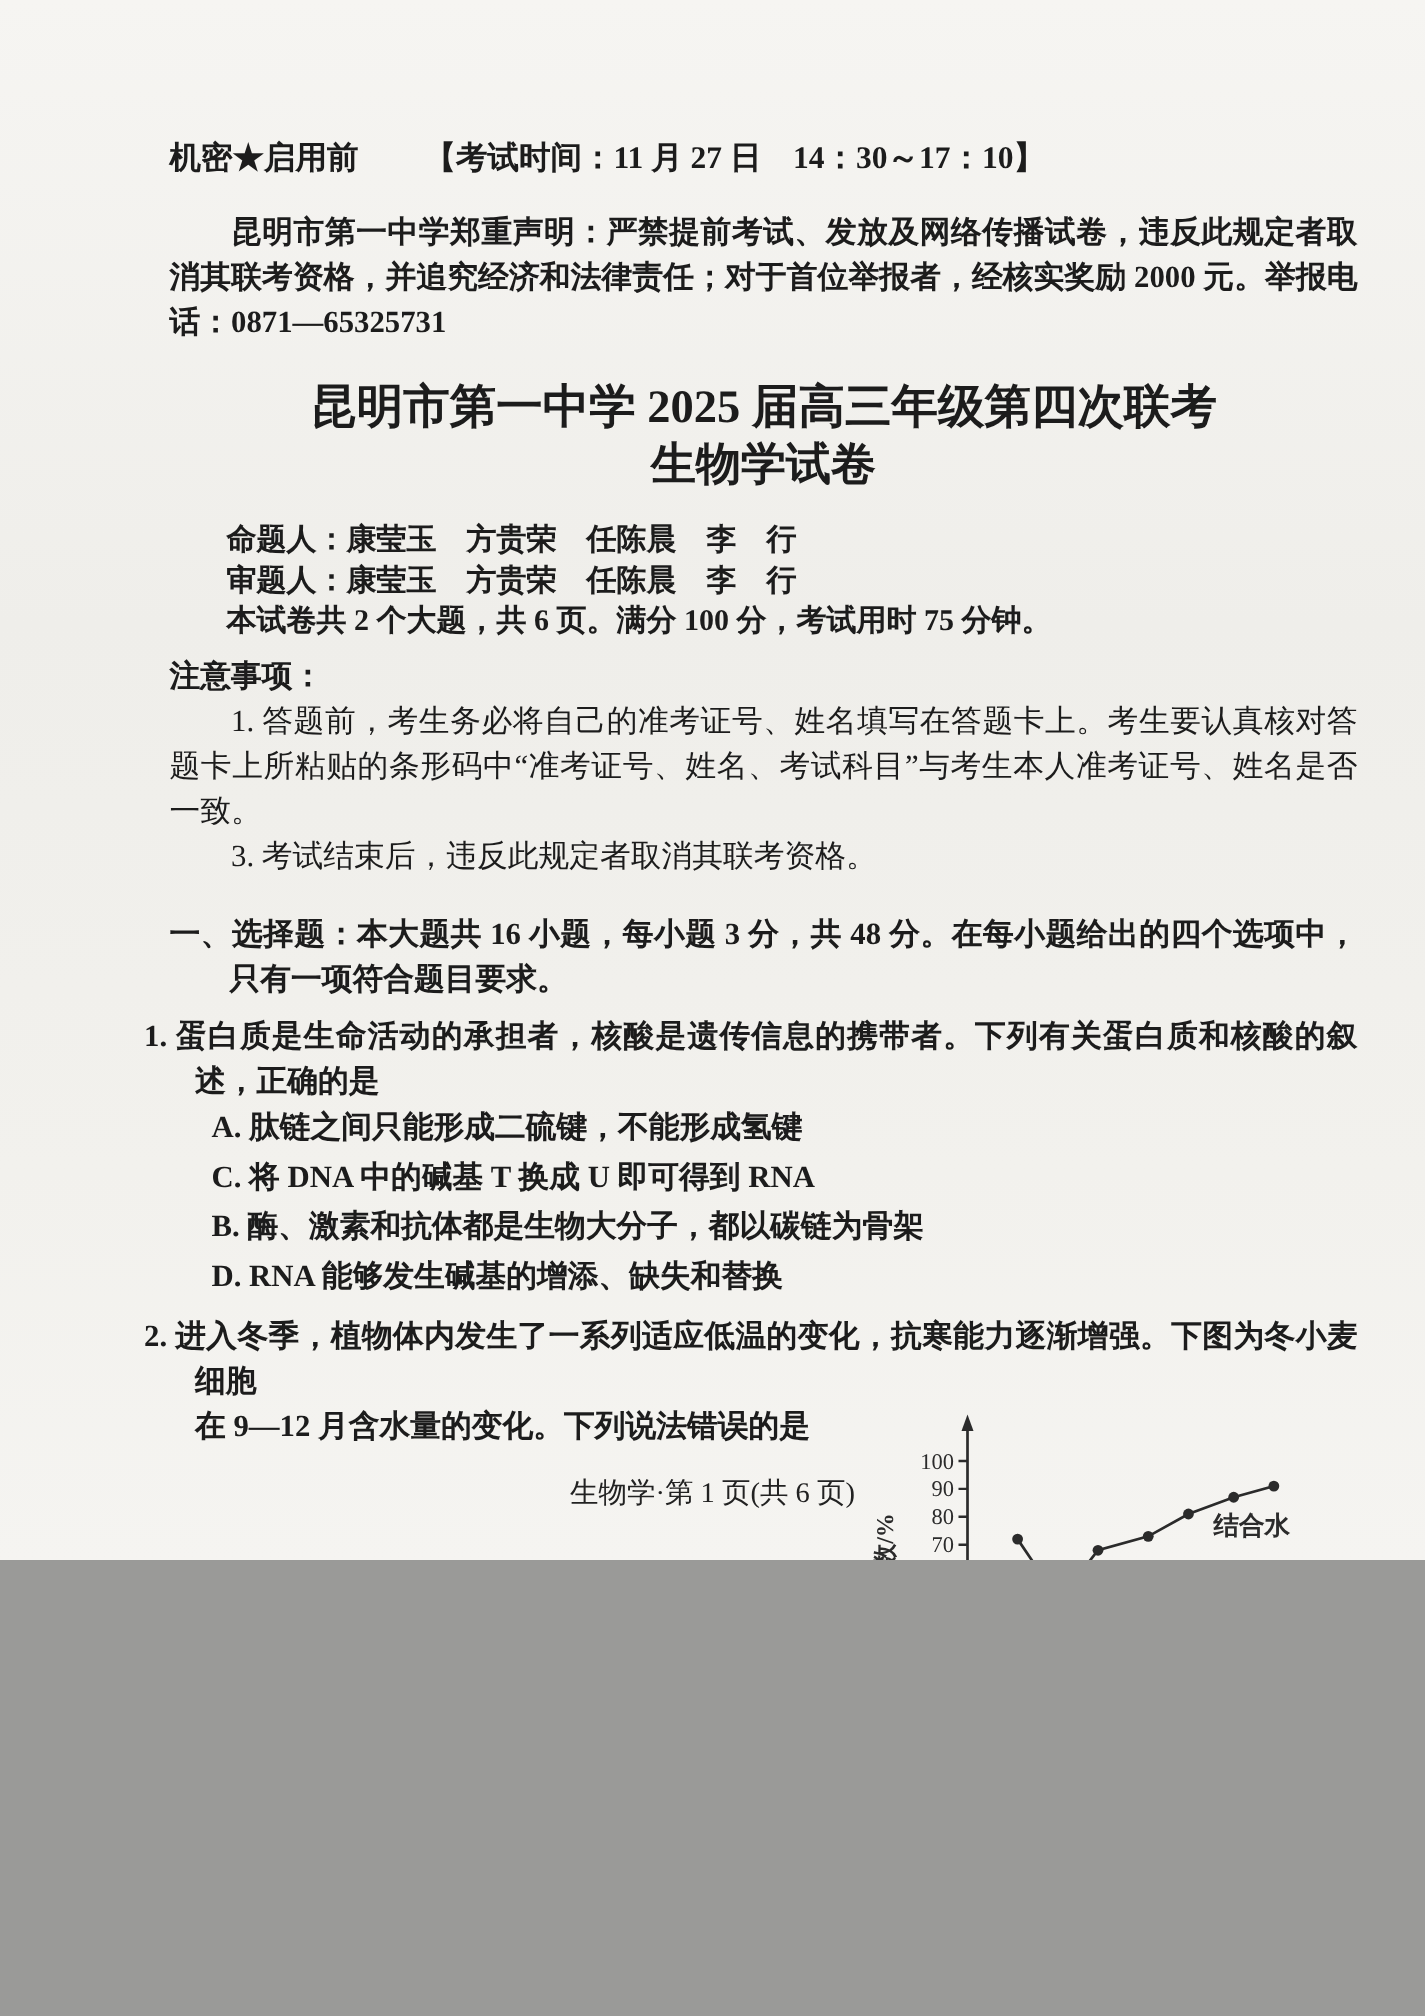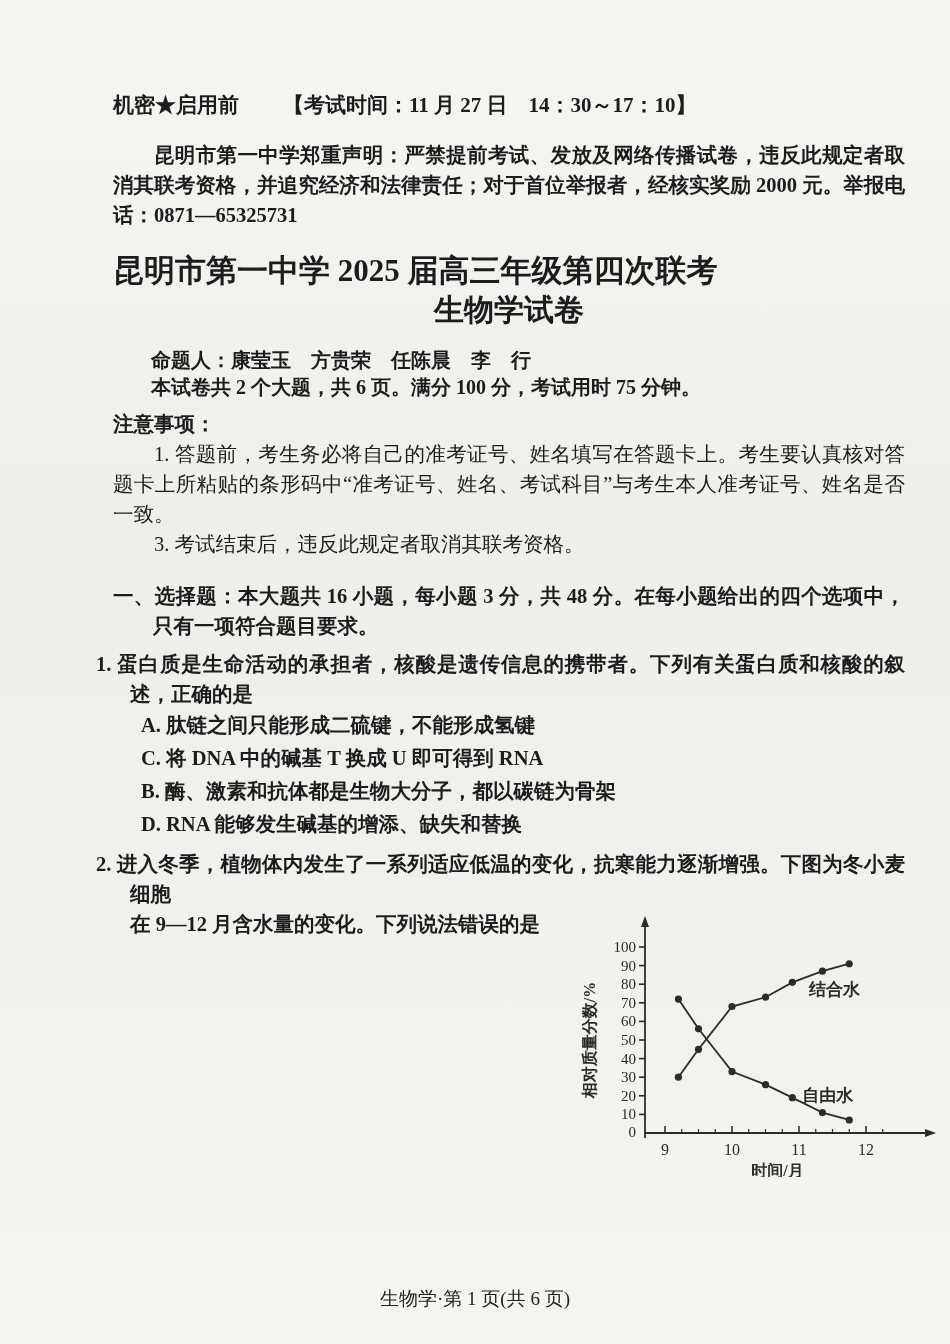--- a/index.html
+++ b/index.html
@@ -1,31 +1,31 @@
 <!DOCTYPE html>
 <html><head>
 <meta charset="utf-8">
 <style>
   html,body{margin:0;padding:0;background:#9a9a98;}
   .page{
     position:relative;
-    width:950px;height:1344px;
+    width:950px;height:1040px;
     margin:0 auto;
     background:linear-gradient(180deg,#f6f5f2 0%,#efeeea 40%,#f2f1ed 75%,#f5f4f1 100%);
     color:#1c1c1c;
     font-family:"Liberation Serif","DejaVu Serif",serif;
     overflow:hidden;
   }
   .content{
     position:absolute;left:113px;top:90px;right:45px;
     font-size:20.5px;line-height:30px;
   }
   .hdr-row{display:flex;gap:44px;font-weight:700;font-size:21px;white-space:nowrap;}
   .declaration{margin-top:20px;font-weight:700;text-indent:2em;text-align:justify;line-height:30px;}
-  .title1{margin-top:16px;font-size:31px;line-height:40px;font-weight:700;}
+  .title1{margin-top:16px;text-align:center;font-size:31px;line-height:40px;font-weight:700;}
   .title2{text-align:center;font-size:30px;line-height:38px;font-weight:700;}
   .setters{margin-top:18px;margin-left:38px;line-height:27px;font-size:20px;font-weight:600;}
   .paper-info{margin-left:38px;line-height:27px;font-size:20px;font-weight:600;}
   .notes-heading{margin-top:8px;font-weight:700;line-height:30px;}
   .note{text-indent:2em;text-align:justify;margin:0;line-height:30px;}
   .section-header{margin-top:22px;font-weight:700;line-height:30px;padding-left:40px;text-indent:-40px;text-align:justify;}
   .question{margin-top:8px;margin-left:-17px;padding-left:34px;text-indent:-34px;text-align:justify;line-height:30px;font-weight:600;}
   .options{margin-left:28px;font-weight:600;}
   .option{line-height:33px;padding-left:30px;text-indent:-30px;text-align:justify;}
   .q2-row{display:flex;margin-right:-40px;}
@@ -46,20 +46,21 @@
       <span>【考试时间：11 月 27 日　14：30～17：10】</span>
     </div>
 
     <p class="declaration">昆明市第一中学郑重声明：严禁提前考试、发放及网络传播试卷，违反此规定者取消其联考资格，并追究经济和法律责任；对于首位举报者，经核实奖励 2000 元。举报电话：0871—65325731</p>
 
     <div class="title1">昆明市第一中学 2025 届高三年级第四次联考</div>
     <div class="title2">生物学试卷</div>
 
     <div class="setters">
       <div>命题人：康莹玉　方贵荣　任陈晨　李　行</div>
+      <div>审题人：康莹玉　方贵荣　任陈晨　李　行</div>
     </div>
     <div class="paper-info">本试卷共 2 个大题，共 6 页。满分 100 分，考试用时 75 分钟。</div>
 
     <div class="notes-heading">注意事项：</div>
     <p class="note"><span>1.</span> <span>答题前，考生务必将自己的准考证号、姓名填写在答题卡上。考生要认真核对答题卡上所粘贴的条形码中“准考证号、姓名、考试科目”与考生本人准考证号、姓名是否一致。</span></p>
     <p class="note"><span>3.</span> <span>考试结束后，违反此规定者取消其联考资格。</span></p>
 
     <div class="section-header">一、选择题：本大题共 16 小题，每小题 3 分，共 48 分。在每小题给出的四个选项中，只有一项符合题目要求。</div>
 
     <div class="question">

